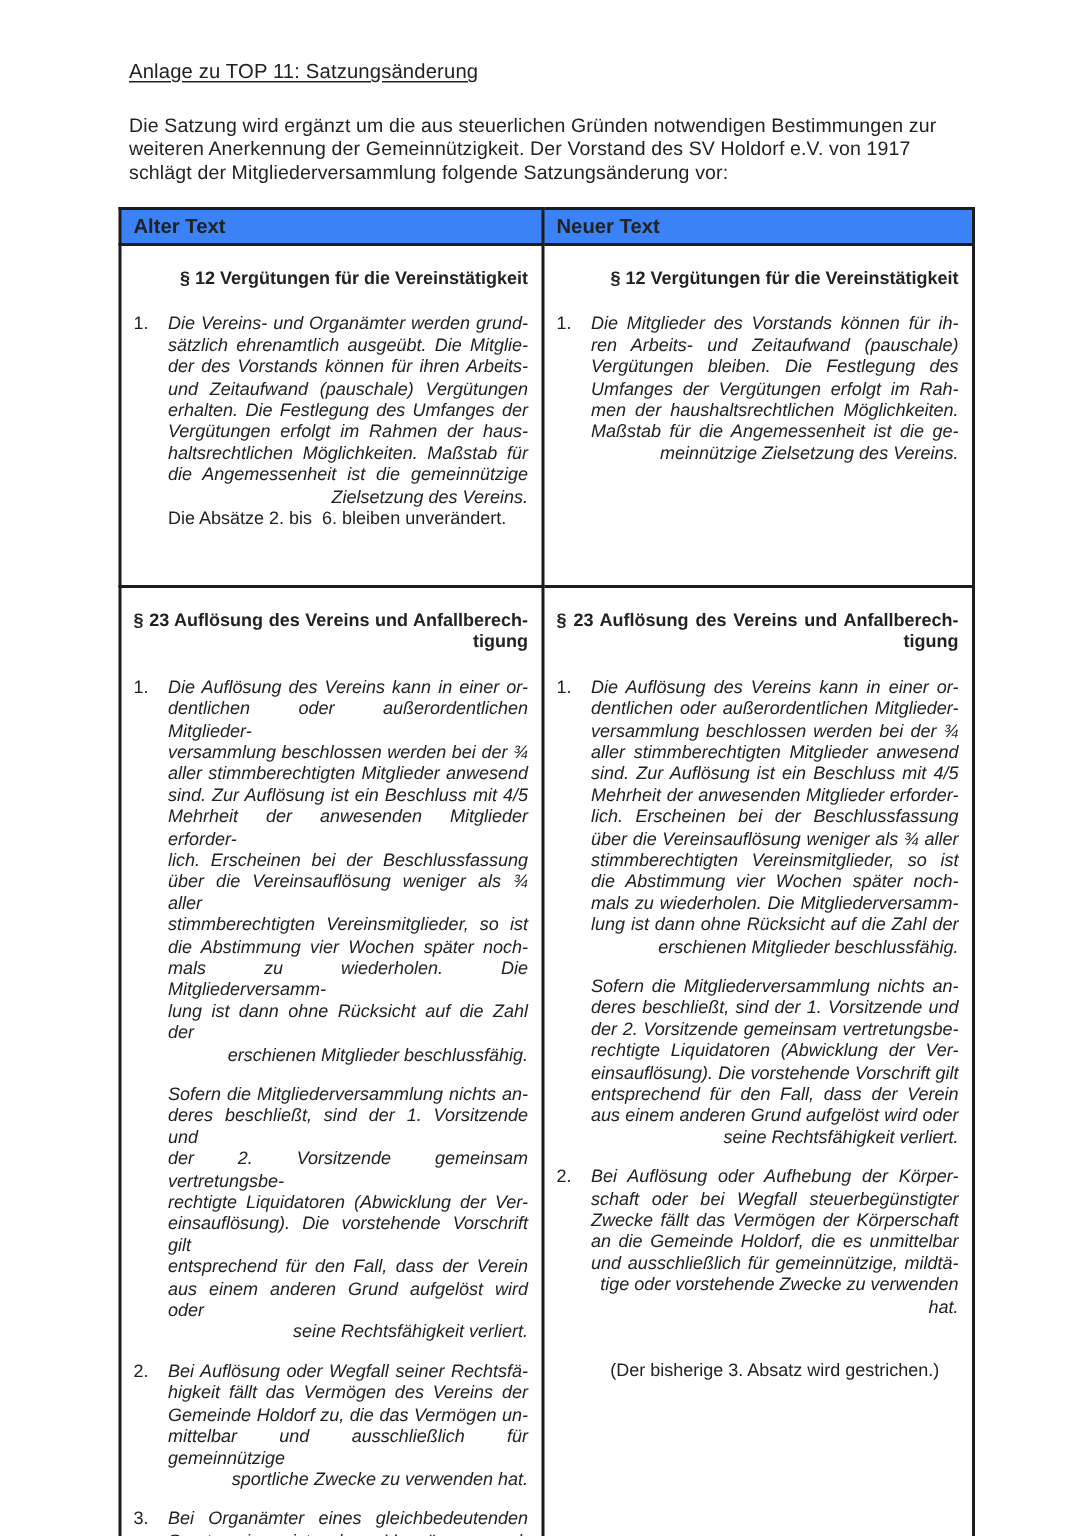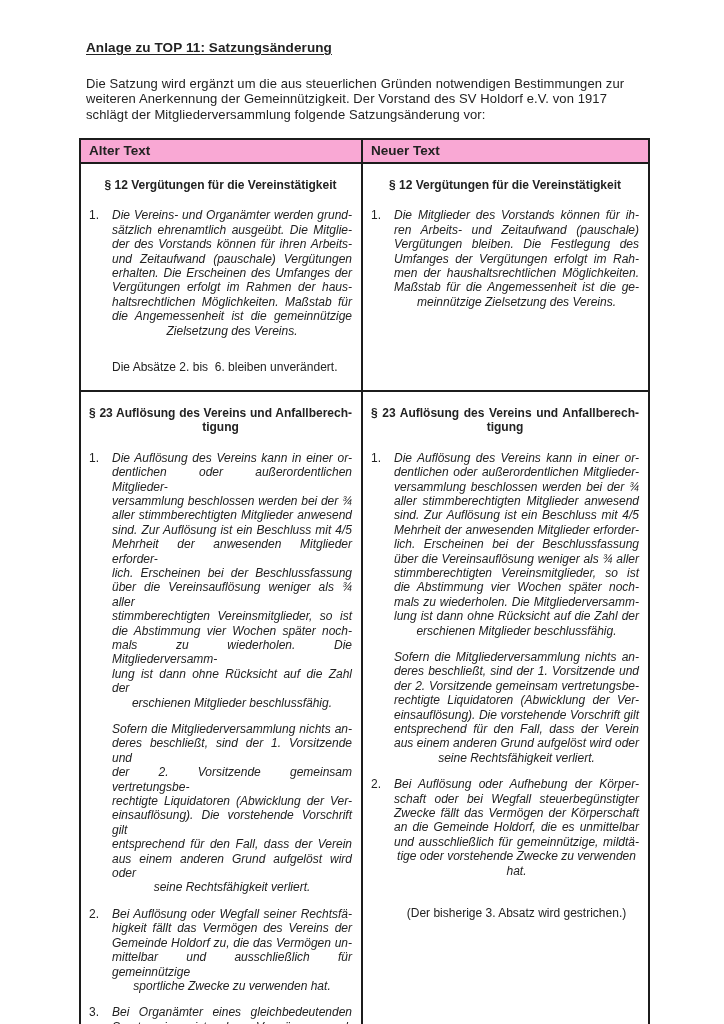--- a/index.html
+++ b/index.html
@@ -7,21 +7,21 @@
     width:724px; height:1024px;
     background:#ffffff;
     font-family:"Liberation Sans", sans-serif;
     color:#222222;
     overflow:hidden;
   }
   .page { padding:40px 0 0 79px; width:569px; }
 
   .doc-title {
     margin:0 0 0 7px;
-    font-size:13.5px; font-weight:bold;
+    font-size:13.5px; font-weight:normal;
     text-decoration:underline;
     text-underline-offset:2px;
     letter-spacing:0.1px;
   }
   .intro {
     margin:21px 0 0 7px;
     font-size:13px; line-height:15.3px;
     white-space:pre-line;
     letter-spacing:0.1px;
   }
@@ -30,21 +30,21 @@
     border-collapse:collapse;
     margin-top:16px;
     width:569px;
     table-layout:fixed;
   }
   .amend th, .amend td {
     border:2px solid #1c1c1c;
     vertical-align:top;
   }
   .amend th {
-    background:#f9a8d4;
+    background:#3b82f6;
     text-align:left;
     font-size:13.5px;
     font-weight:bold;
     padding:3px 8px 4px 8px;
   }
   .amend td {
     font-size:12px;
     line-height:14.4px;
     padding:8px 9px 10px 8px;
   }
@@ -52,26 +52,26 @@
 
   .sec-heading {
     font-weight:bold;
     margin:6px 0 16px 0;
   }
   .blk { margin-top:12px; }
   .item { display:flex; }
   .item .num { width:23px; flex:none; }
   .item .itext { flex:1; min-width:0;font-style:italic; }
   .para { margin-left:23px;font-style:italic; }
-  .note { margin-left:23px; margin-top:22px; white-space:pre-wrap; }
+  .note { margin-left:23px; white-space:pre-wrap; }
   .note-2 { margin-left:23px; margin-top:28px; white-space:pre-wrap;text-align:center; }
 
   
   .jl { text-align:justify; text-align-last:justify; }
-  .jl.last { text-align:center; text-align-last:auto; }
+  .jl.last { text-align:right; text-align-last:auto; }
 </style>
 </head>
 <body>
 
 <div class="page">
 
   <div class="doc-title">Anlage zu TOP 11: Satzungsänderung</div>
 
   <div class="intro">Die Satzung wird ergänzt um die aus steuerlichen Gründen notwendigen Bestimmungen zur
 weiteren Anerkennung der Gemeinnützigkeit. Der Vorstand des SV Holdorf e.V. von 1917
@@ -93,21 +93,21 @@
         <div class="sec-heading">
               <div class="jl last">§ 12 Vergütungen für die Vereinstätigkeit</div>
             </div>
         <div class="item blk">
           <span class="num">1.</span>
           <div class="itext">
                 <div class="jl">Die Vereins- und Organämter werden grund-</div>
                 <div class="jl">sätzlich ehrenamtlich ausgeübt. Die Mitglie-</div>
                 <div class="jl">der des Vorstands können für ihren Arbeits-</div>
                 <div class="jl">und Zeitaufwand (pauschale) Vergütungen</div>
-                <div class="jl">erhalten. Die Erscheinen des Umfanges der</div>
+                <div class="jl">erhalten. Die Festlegung des Umfanges der</div>
                 <div class="jl">Vergütungen erfolgt im Rahmen der haus-</div>
                 <div class="jl">haltsrechtlichen Möglichkeiten. Maßstab für</div>
                 <div class="jl">die Angemessenheit ist die gemeinnützige</div>
                 <div class="jl last">Zielsetzung des Vereins.</div>
               </div>
         </div>
         <div class="note">Die Absätze 2. bis  6. bleiben unverändert.</div>
       </td>
       <td>
         <div class="sec-heading">

